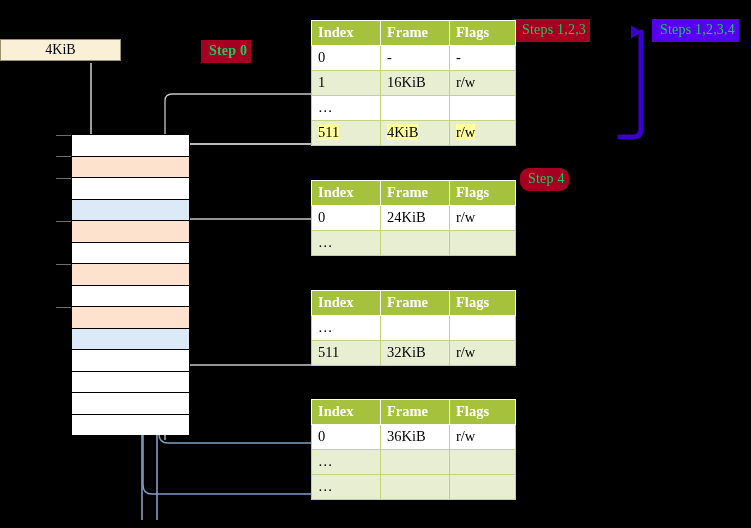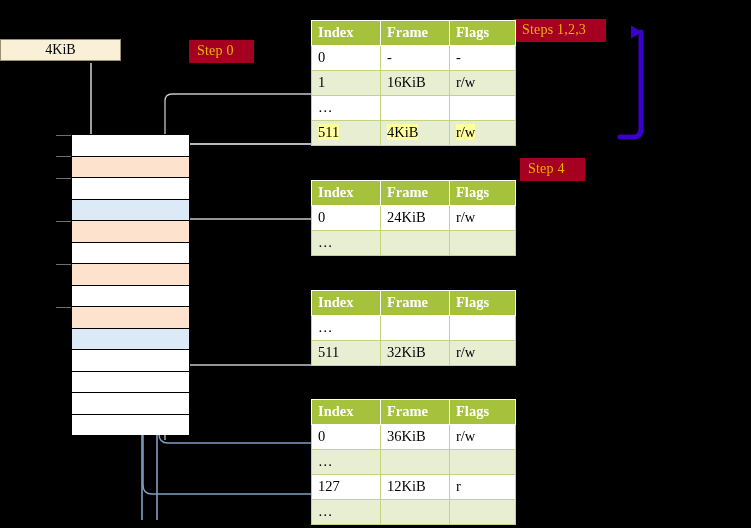--- a/index.html
+++ b/index.html
@@ -12,25 +12,25 @@
     width: 751px;
     height: 528px;
     background: #000000;
     overflow: hidden;
     font-family: "Liberation Serif", "DejaVu Serif", serif;
   }
 
   
   .badge {
     position: absolute;
-    color: #eab308;
+    color: #22c55e;
     font-family: "Liberation Serif", "DejaVu Serif", serif;
     font-size: 14px;
     line-height: 1;
-    padding: 4px 20px 5px 8px;
+    padding: 4px 4px 5px 8px;
     white-space: nowrap;
     letter-spacing: 0.2px;
   }
   .badge-red   { background: #a50021; }
   .badge-blue  { background: #5500ee; }
 
   
   .kib-box {
     position: absolute;
     background: #faf0d7;
@@ -181,26 +181,27 @@
       <path d="M311,494 L152,494 Q143,494 143,485 L143,415" stroke="#7f9fc4" stroke-width="1.5" fill="none"></path>
     </g>
 
     <g>
       <path d="M620,137 L633,137 Q641,137 641,129 L641,32" stroke="#3a00cc" stroke-width="5" fill="none" stroke-linecap="round" marker-end="url(#arrPurple)"></path>
     </g>
   </svg>
 
   <div class="kib-box" style="left:0px; top:39px; width:121px; height:22px;">4KiB</div>
 
-  <div class="badge badge-red" style="left:189px; top:40px;">Step 0</div>
+  <div class="badge badge-red" style="left:201px; top:40px;font-weight:bold;">Step 0</div>
 
   <div class="badge badge-red" style="left:514px; top:19px;">Steps 1,2,3</div>
 
-
-  <div class="badge badge-red" style="left:520px; top:158px;">Step 4</div>
+  <div class="badge badge-blue" style="left:652px; top:19px;">Steps 1,2,3,4</div>
+
+  <div class="badge badge-red" style="left:520px; top:168px;border-radius:9px;">Step 4</div>
 
   <div class="memcol">
     <div class="memrow mem-white" style="top:0px;"></div>
     <div class="memrow mem-orange" style="top:21.5px;"></div>
     <div class="memrow mem-white" style="top:43px;"></div>
     <div class="memrow mem-blue" style="top:64.5px;"></div>
     <div class="memrow mem-orange" style="top:86px;"></div>
     <div class="memrow mem-white" style="top:107.5px;"></div>
     <div class="memrow mem-orange" style="top:129px;"></div>
     <div class="memrow mem-white" style="top:150.5px;"></div>
@@ -307,25 +308,20 @@
       <tr class="rw">
         <td>0</td>
         <td>36KiB</td>
         <td>r/w</td>
       </tr>
       <tr class="alt">
         <td>…</td>
         <td></td>
         <td></td>
       </tr>
-      <tr class="rw">
-        <td>127</td>
-        <td>12KiB</td>
-        <td>r</td>
-      </tr>
       <tr class="alt">
         <td>…</td>
         <td></td>
         <td></td>
       </tr>
     </tbody>
   </table>
 
 </div>
 

